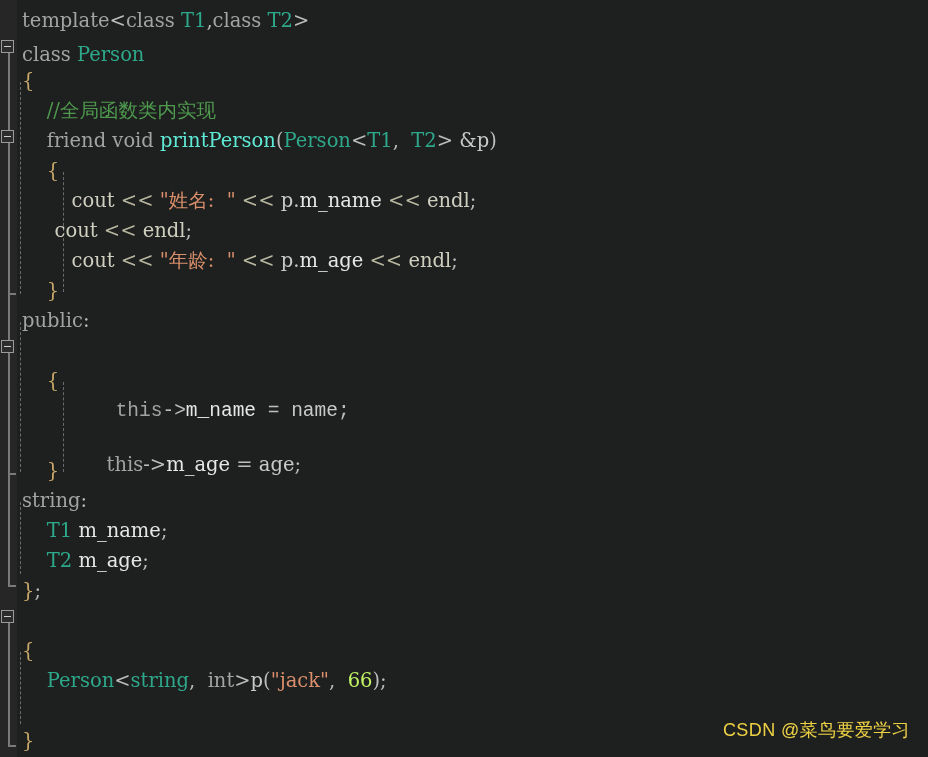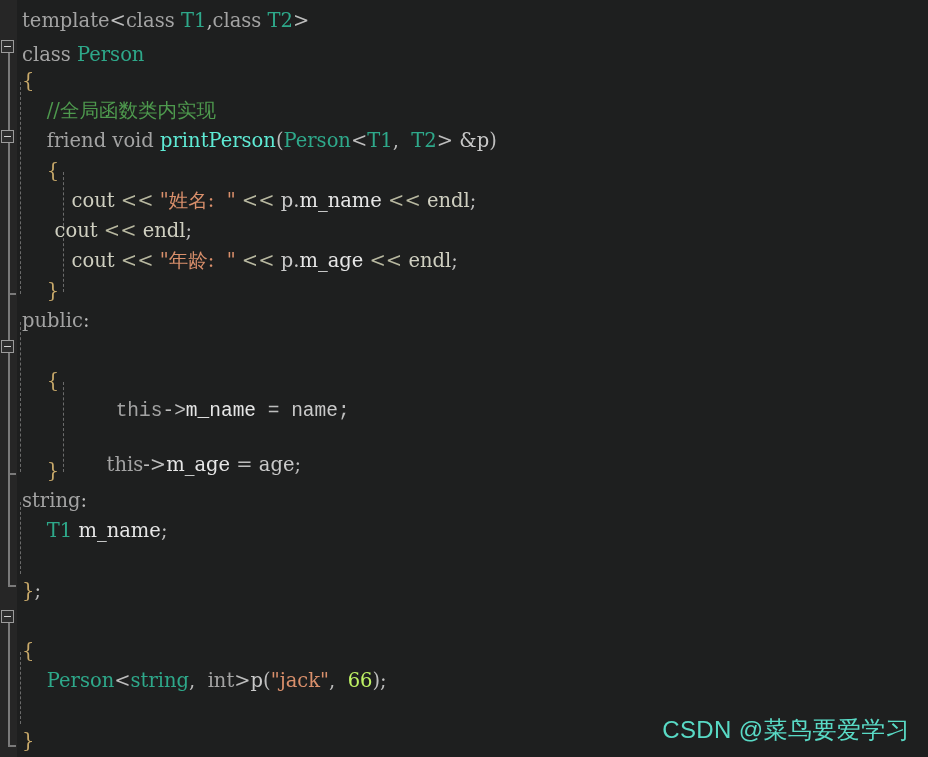--- a/index.html
+++ b/index.html
@@ -108,23 +108,23 @@
     left: 30px;
     color: #5b9bd5;
     white-space: pre;
   }
 
   
   .watermark {
     position: absolute;
     right: 18px;
     bottom: 12px;
-    color: #5eead4;
+    color: #fde047;
     font-family: "Liberation Sans", sans-serif;
-    font-size: 24px;
+    font-size: 18px;
     letter-spacing: 0.4px;
     opacity: 0.92;
     margin-top: 12px;
   }
 </style>
 </head>
 <body>
 
 <div id="editor">
 
@@ -163,20 +163,21 @@
       <div class="line" style="top: 216px; left: 5px;"><span class="pun">        </span><span class="std">cout</span><span class="pun"> </span><span class="op">&lt;&lt;</span><span class="pun"> </span><span class="std">endl</span><span class="pun">;</span></div>
       <div class="line" style="top: 246px; left: 22px;"><span class="pun">        </span><span class="std">cout</span><span class="pun"> </span><span class="op">&lt;&lt;</span><span class="pun"> </span><span class="str">"年龄:  "</span><span class="pun"> </span><span class="op">&lt;&lt;</span><span class="pun"> </span><span class="id">p.</span><span class="mem">m_age</span><span class="pun"> </span><span class="op">&lt;&lt;</span><span class="pun"> </span><span class="std">endl</span><span class="pun">;</span></div>
       <div class="line" style="top: 276px; left: 22px;"><span class="pun">    </span><span class="brace">}</span></div>
       <div class="line" style="top: 306px; left: 22px;"><span class="kw">public</span><span class="pun">:</span></div>
       <div class="line" style="top: 366px; left: 22px;"><span class="pun">    </span><span class="brace">{</span></div>
       <div class="line" style="top: 396px; left: 22px; font-family: Liberation Mono, monospace;"><span class="pun">        </span><span class="kw">this</span><span class="pun">-&gt;</span><span class="mem">m_name</span><span class="pun"> = </span><span class="id">name</span><span class="pun">;</span></div>
       <div class="line" style="top: 450px; left: 22px; margin-left: 35px;"><span class="pun">        </span><span class="kw">this</span><span class="pun">-&gt;</span><span class="mem">m_age</span><span class="pun"> = </span><span class="id">age</span><span class="pun">;</span></div>
       <div class="line" style="top: 456px; left: 22px;"><span class="pun">    </span><span class="brace">}</span></div>
       <div class="line" style="top: 486px; left: 22px;"><span class="kw">string</span><span class="pun">:</span></div>
       <div class="line" style="top: 516px; left: 22px;"><span class="pun">    </span><span class="typ">T1</span><span class="pun"> </span><span class="mem">m_name</span><span class="pun">;</span></div>
+      <div class="line" style="top: 546px; left: 22px;"><span class="pun">    </span><span class="typ">T2</span><span class="pun"> </span><span class="mem">m_age</span><span class="pun">;</span></div>
       <div class="line" style="top: 576px; left: 22px;"><span class="brace">}</span><span class="pun">;</span></div>
       <div class="line" style="top: 636px; left: 22px;"><span class="brace">{</span></div>
       <div class="line" style="top: 666px; left: 22px;"><span class="pun">    </span><span class="typ">Person</span><span class="pun">&lt;</span><span class="typ">string</span><span class="pun">,  </span><span class="kw">int</span><span class="pun">&gt;</span><span class="id">p</span><span class="pun">(</span><span class="str">"jack"</span><span class="pun">,  </span><span class="num">66</span><span class="pun">);</span></div>
       <div class="line" style="top: 726px; left: 22px;"><span class="brace">}</span></div>
     </div>
 
   <div class="watermark">CSDN @菜鸟要爱学习</div>
 </div>
 
 </body></html>

